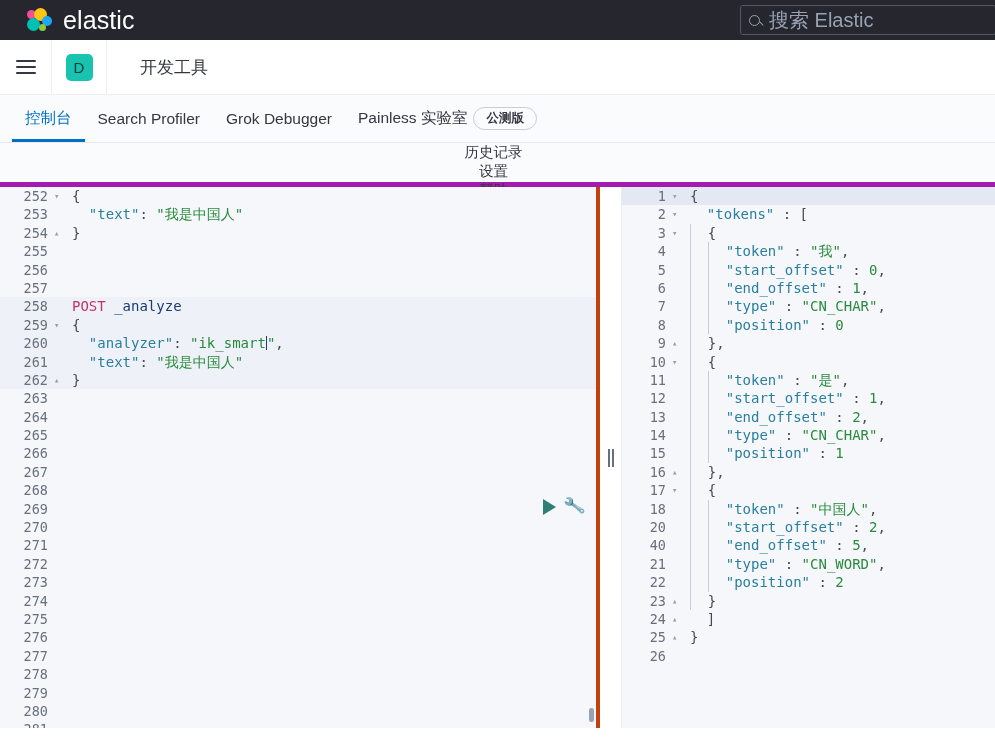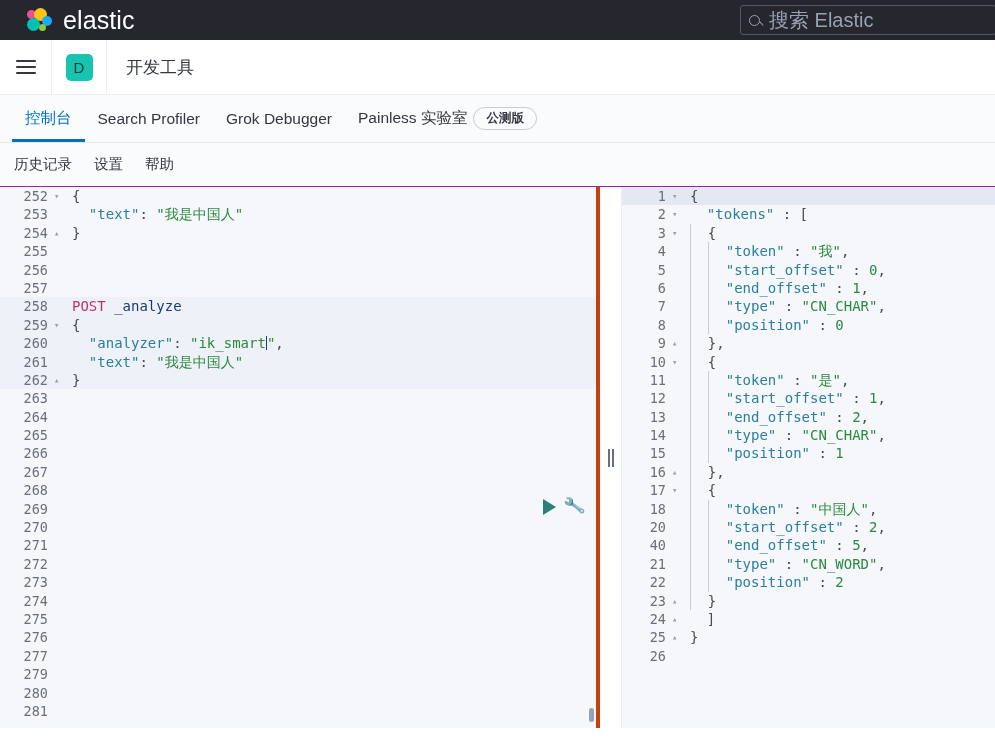--- a/index.html
+++ b/index.html
@@ -112,21 +112,21 @@
     background: #18c3b0;
     border-radius: 5px;
     color: #0b3b37;
     font-size: 15px;
     display: flex;
     align-items: center;
     justify-content: center;
     font-weight: 400;
   }
   .app-title {
-    margin-left: 19px;
+    margin-left: 33px;
     font-size: 17px;
     color: #343741;
   }
 
   
   .tabs-row {
     height: 48px;
     background: #fafbfd;
     display: flex;
     align-items: stretch;
@@ -164,21 +164,22 @@
     font-weight: 700;
   }
 
   
   .sub-toolbar {
     height: 44px;
     background: #fafbfd;
     display: flex;
     align-items: center;
     padding-left: 14px;
-    border-bottom: 1px solid #a21caf;
+    border-bottom: 5px solid #a21caf;
+    flex-direction: column;
   }
   .sub-item {
     font-size: 14.5px;
     color: #343741;
     margin-right: 22px;
     cursor: pointer;
   }
 
   
   .split {
@@ -386,20 +387,21 @@
         <div class="code-row"><span class="gutter">268</span><span class="fold"></span><span class="code-text"></span></div>
         <div class="code-row"><span class="gutter">269</span><span class="fold"></span><span class="code-text"></span></div>
         <div class="code-row"><span class="gutter">270</span><span class="fold"></span><span class="code-text"></span></div>
         <div class="code-row"><span class="gutter">271</span><span class="fold"></span><span class="code-text"></span></div>
         <div class="code-row"><span class="gutter">272</span><span class="fold"></span><span class="code-text"></span></div>
         <div class="code-row"><span class="gutter">273</span><span class="fold"></span><span class="code-text"></span></div>
         <div class="code-row"><span class="gutter">274</span><span class="fold"></span><span class="code-text"></span></div>
         <div class="code-row"><span class="gutter">275</span><span class="fold"></span><span class="code-text"></span></div>
         <div class="code-row"><span class="gutter">276</span><span class="fold"></span><span class="code-text"></span></div>
         <div class="code-row"><span class="gutter">277</span><span class="fold"></span><span class="code-text"></span></div>
+        <div class="code-row"><span class="gutter">278</span><span class="fold"></span><span class="code-text"></span></div>
         <div class="code-row"><span class="gutter">279</span><span class="fold"></span><span class="code-text"></span></div>
         <div class="code-row"><span class="gutter">280</span><span class="fold"></span><span class="code-text"></span></div>
         <div class="code-row"><span class="gutter">281</span><span class="fold"></span><span class="code-text"></span></div>
       </div>
     <div class="req-actions">
       <div class="play-btn"></div>
       <div class="wrench-btn">🔧</div>
     </div>
     <div class="v-scroll"></div>
   </div>

